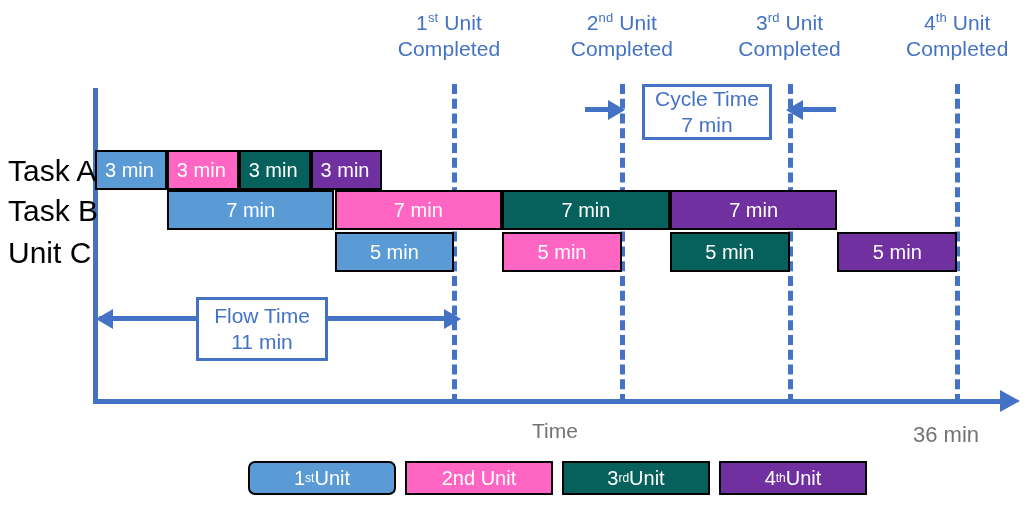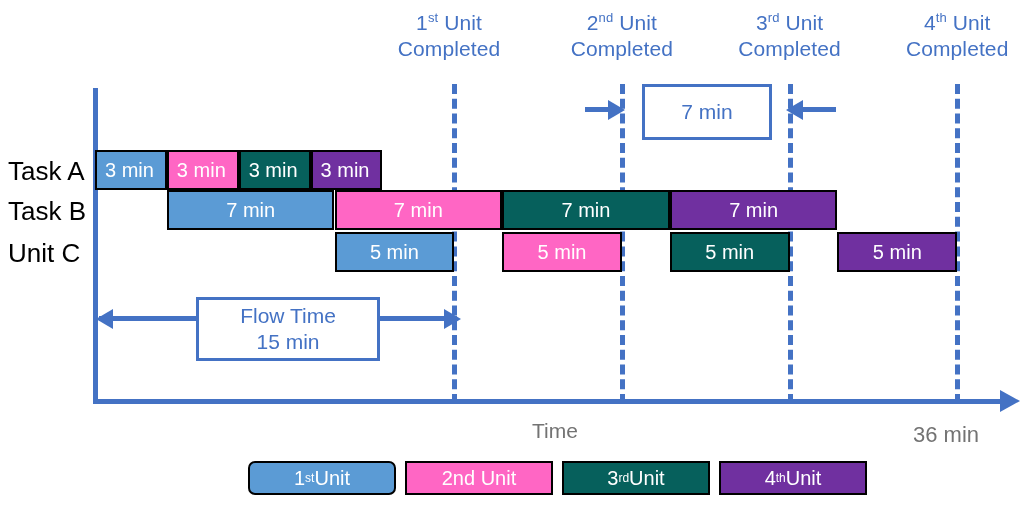--- a/index.html
+++ b/index.html
@@ -55,21 +55,21 @@
     border-top:11px solid transparent;
     border-bottom:11px solid transparent;
     border-left:20px solid #4472C4;
   }
 
   
   .task-label{
     position:absolute;
     left:8px;
     color:#000000;
-    font-size:26px;
+    font-size:30px;
     line-height:22px;
   }
 
   
   .bar{
     position:absolute;
     box-sizing:border-box;
     border:2px solid #000000;
     color:#ffffff;
     font-size:20px;
@@ -153,20 +153,21 @@
       <div class="vdash" style="left: 452.25px;"></div>
       <div class="vdash" style="left: 619.9px;"></div>
       <div class="vdash" style="left: 787.55px;"></div>
       <div class="vdash" style="left: 955.2px;"></div>
     </div>
 
   <div class="h-line" style="left:585px;top:107px;width:36px;"></div>
   <div class="arrow-right" style="left:608px;top:100px;"></div>
 
   <div class="callout" style="left:642px;top:84px;width:130px;height:56px;">
+    <span>Cycle Time</span>
     <span>7 min</span>
   </div>
 
   <div class="h-line" style="left:800px;top:107px;width:36px;"></div>
   <div class="arrow-left" style="left:786px;top:100px;"></div>
 
   <div class="yaxis"></div>
   <div class="xaxis"></div>
   <div class="xarrow"></div>
 
@@ -188,23 +189,23 @@
       <div class="bar" style="left: 334.5px; width: 119.75px; top: 232px; height: 40px; background: rgb(91, 155, 213);">5 min</div>
       <div class="bar" style="left: 502.15px; width: 119.75px; top: 232px; height: 40px; background: rgb(255, 102, 196);">5 min</div>
       <div class="bar" style="left: 669.8px; width: 119.75px; top: 232px; height: 40px; background: rgb(6, 96, 92);">5 min</div>
       <div class="bar" style="left: 837.45px; width: 119.75px; top: 232px; height: 40px; background: rgb(112, 48, 160);">5 min</div>
     </div>
 
   <div class="h-line" style="left:99px;top:316px;width:358px;"></div>
   <div class="arrow-left" style="left:96px;top:309px;"></div>
   <div class="arrow-right" style="left:444px;top:309px;"></div>
 
-  <div class="callout" style="left:196px;top:297px;width:184px;height:64px;">
+  <div class="callout" style="left:196px;top:297px;width:132px;height:64px;">
     <span>Flow Time</span>
-    <span>15 min</span>
+    <span>11 min</span>
   </div>
 
   <div class="axis-text" style="left:532px;top:419px;">Time</div>
   <div class="axis-text" style="left:913px;top:423px;font-size:22px;text-align:right;">36 min</div>
 
   <div id="legend">
       <div class="legend-item" style="left: 248px; top: 461px; background: rgb(91, 155, 213); border-radius: 7px;">1<sup>st</sup> Unit</div>
       <div class="legend-item" style="left: 405px; top: 461px; background: rgb(255, 102, 196);">2nd Unit</div>
       <div class="legend-item" style="left: 562px; top: 461px; background: rgb(6, 96, 92);">3<sup>rd</sup> Unit</div>
       <div class="legend-item" style="left: 719px; top: 461px; background: rgb(112, 48, 160);">4<sup>th</sup> Unit</div>

